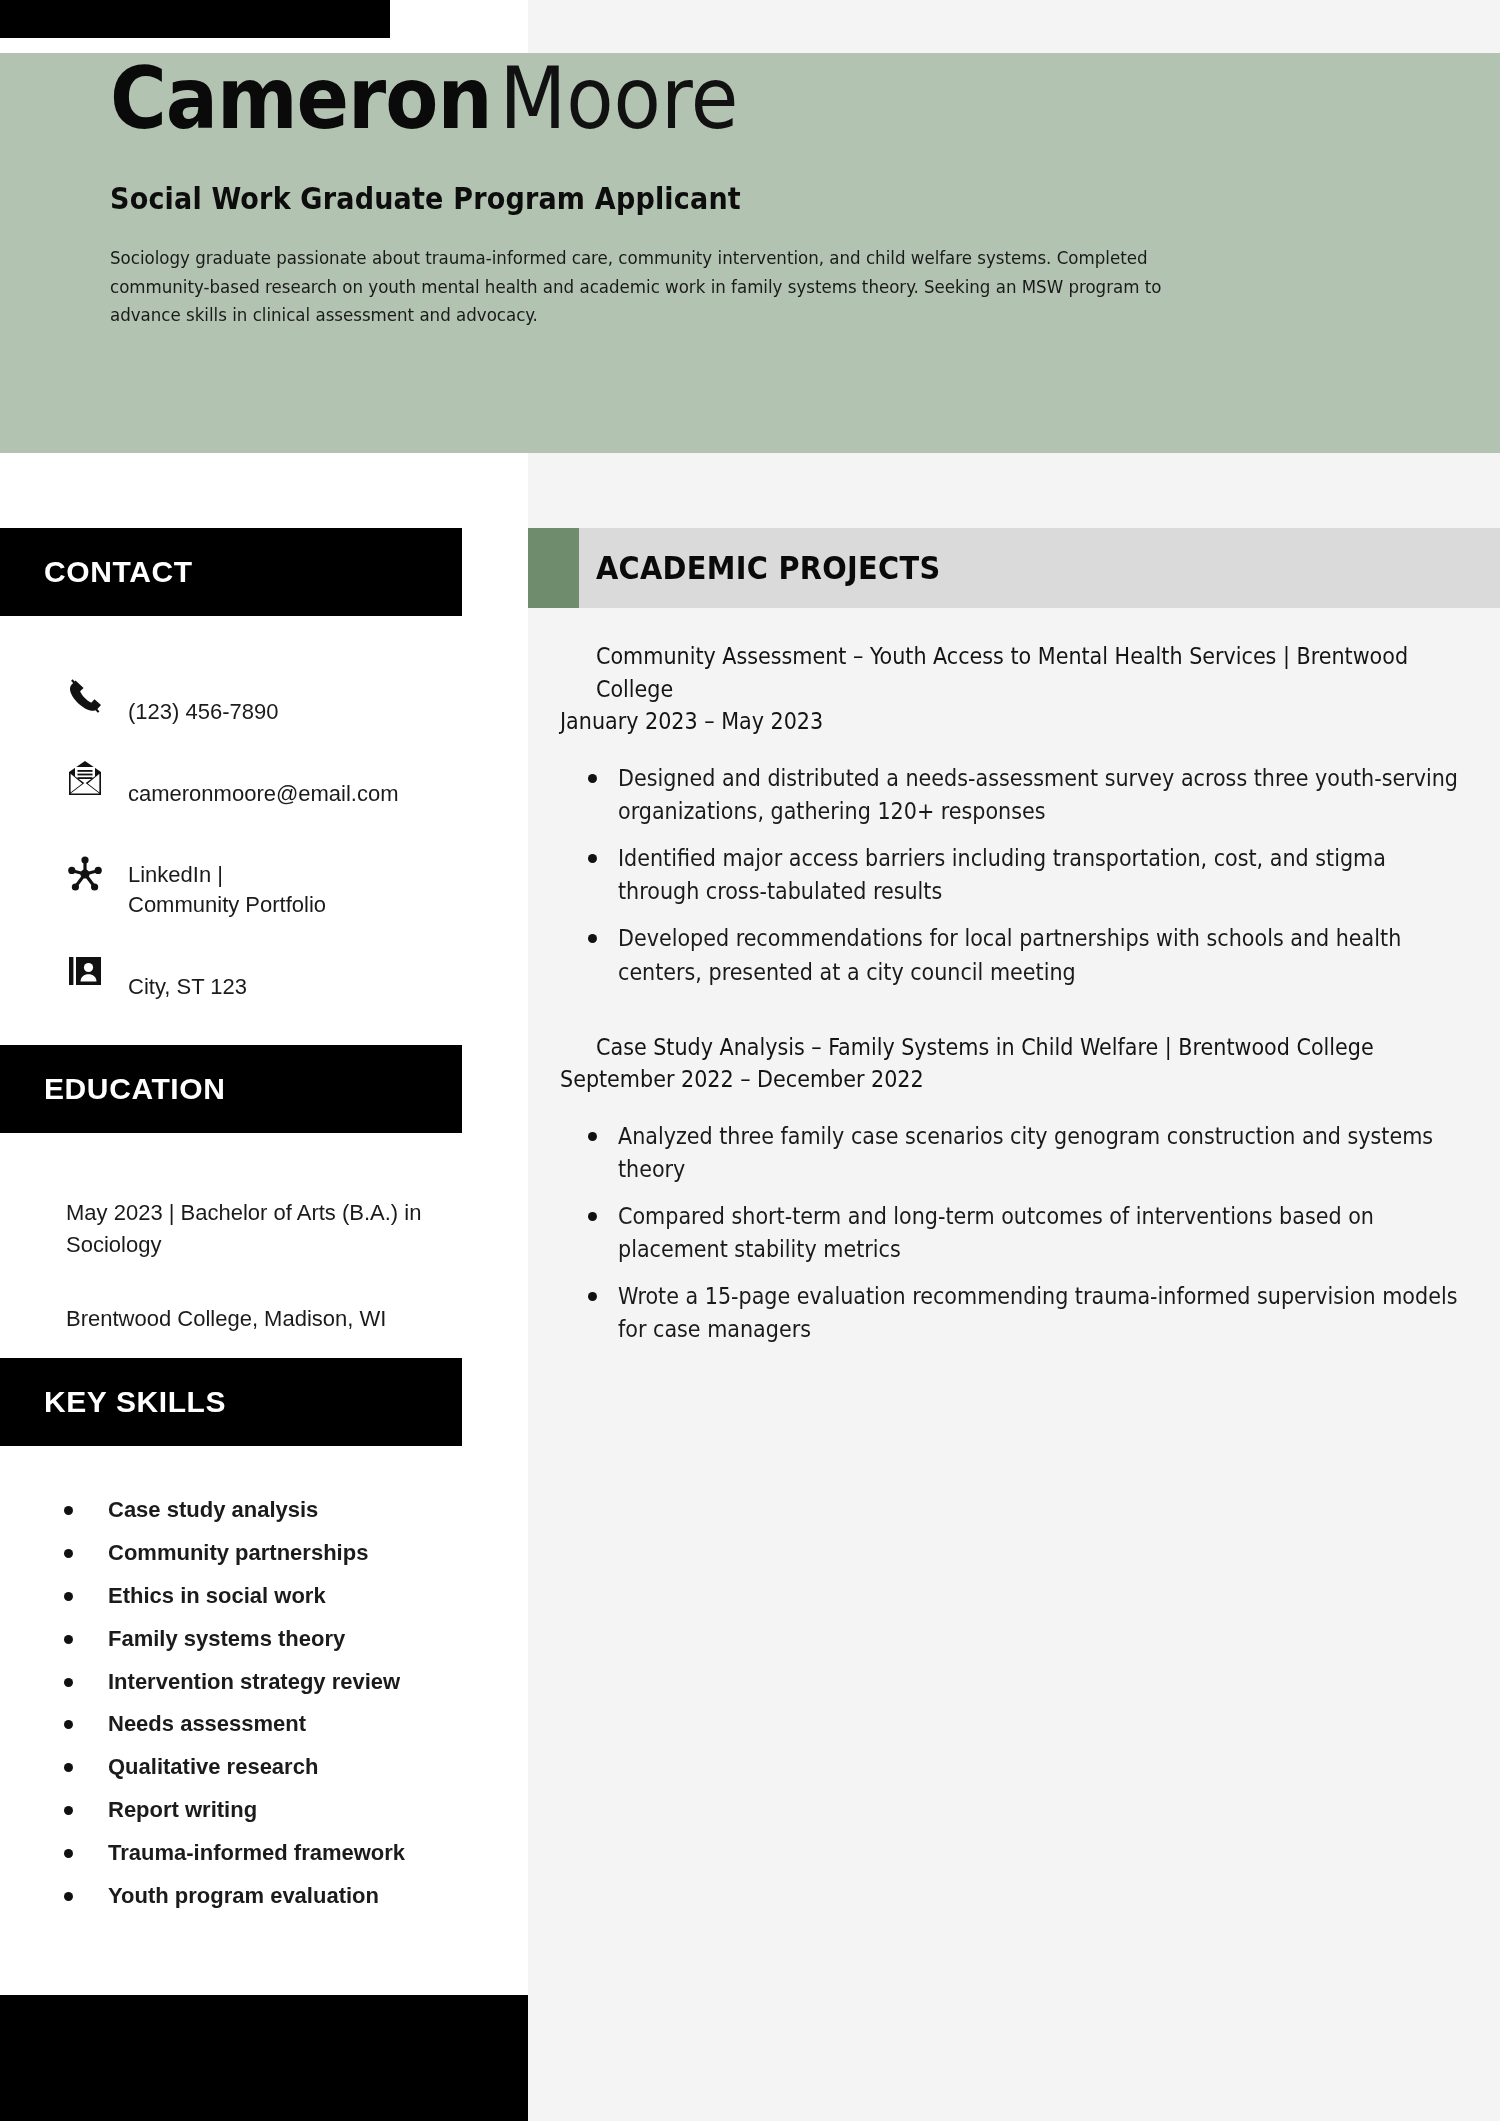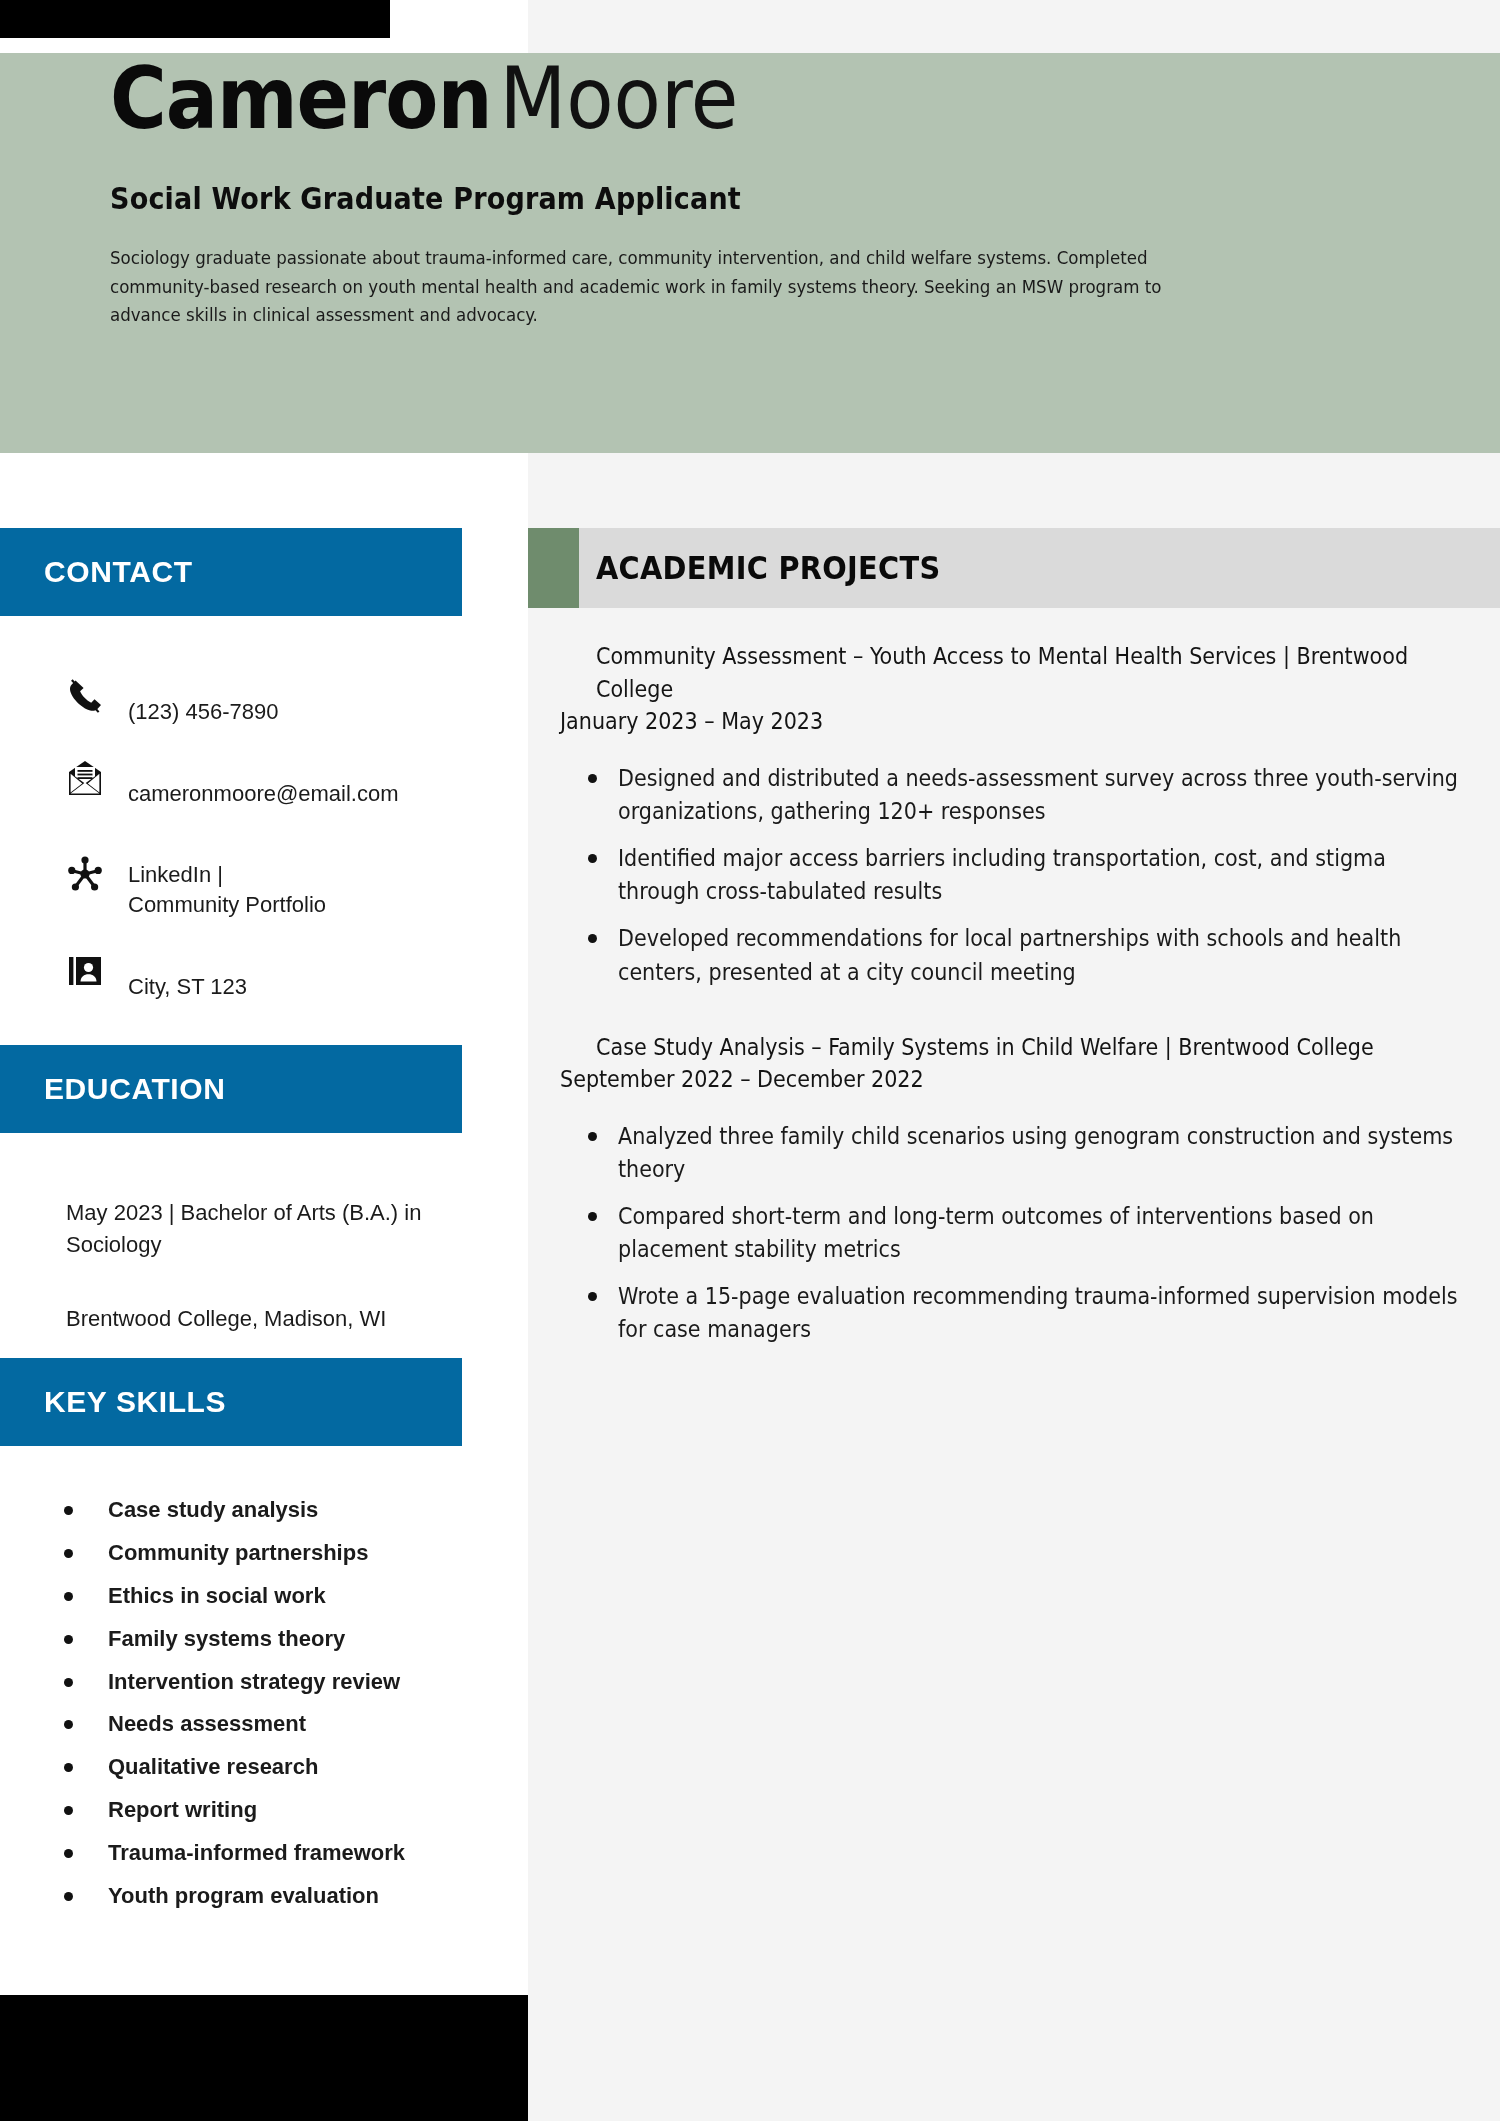--- a/index.html
+++ b/index.html
@@ -112,21 +112,21 @@
     color: #1a1a1a;
     font-stretch: condensed;
   }
 
   
   .sec-bar {
     position: absolute;
     left: 0;
     width: 462px;
     height: 88px;
-    background: #0369a1;
+    background: #000000;
   }
   .sec-bar .sec-title {
     position: absolute;
     left: 44px;
     top: 50%;
     transform: translateY(-50%);
     font-family: "Liberation Sans", sans-serif;
     font-size: 30px;
     font-weight: 700;
     letter-spacing: 0.6px;
@@ -433,21 +433,21 @@
         <li>Designed and distributed a needs-assessment survey across three youth-serving organizations, gathering 120+ responses</li>
         <li>Identified major access barriers including transportation, cost, and stigma through cross-tabulated results</li>
         <li>Developed recommendations for local partnerships with schools and health centers, presented at a city council meeting</li>
       </ul>
     </div>
 
     <div class="project">
       <div class="project-title">Case Study Analysis – Family Systems in Child Welfare |  Brentwood College</div>
       <div class="project-dates">September 2022 – December 2022</div>
       <ul class="project-bullets">
-        <li>Analyzed three family child scenarios using genogram construction and systems theory</li>
+        <li>Analyzed three family case scenarios city genogram construction and systems theory</li>
         <li>Compared short-term and long-term outcomes of interventions based on placement stability metrics</li>
         <li>Wrote a 15-page evaluation recommending trauma-informed supervision models for case managers</li>
       </ul>
     </div>
 
   </div>
 
 </div>
 
 </body></html>

